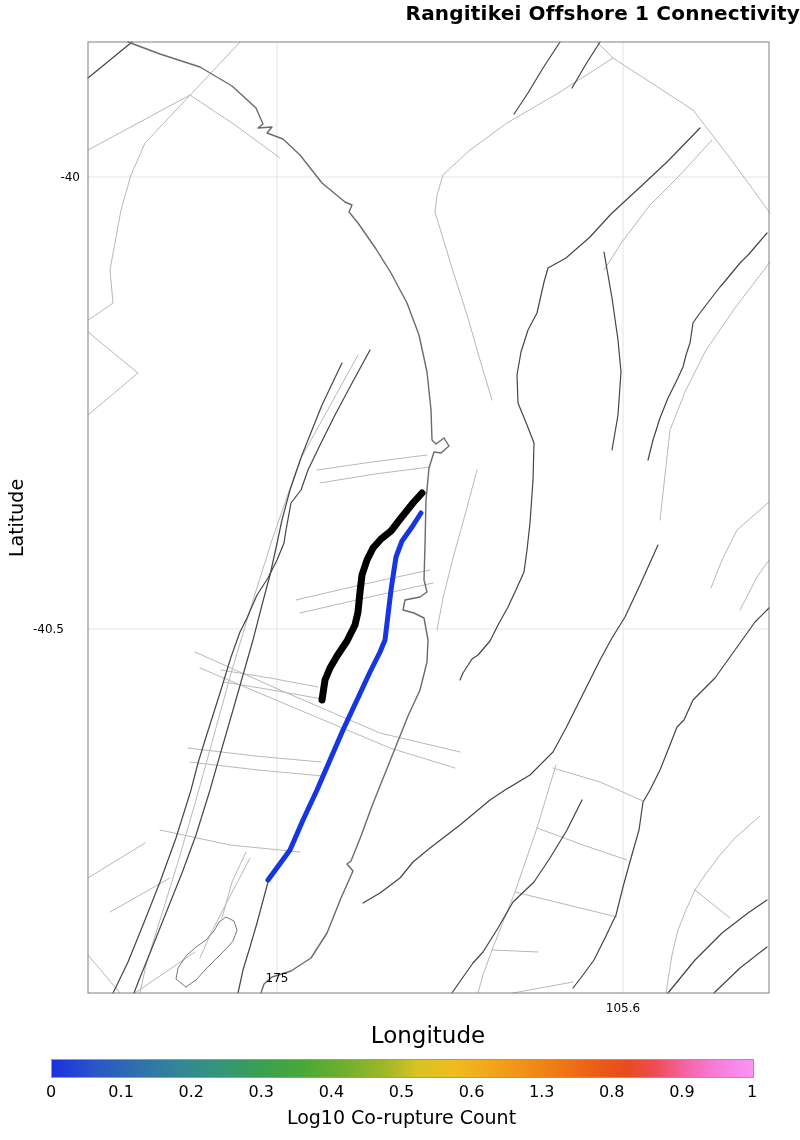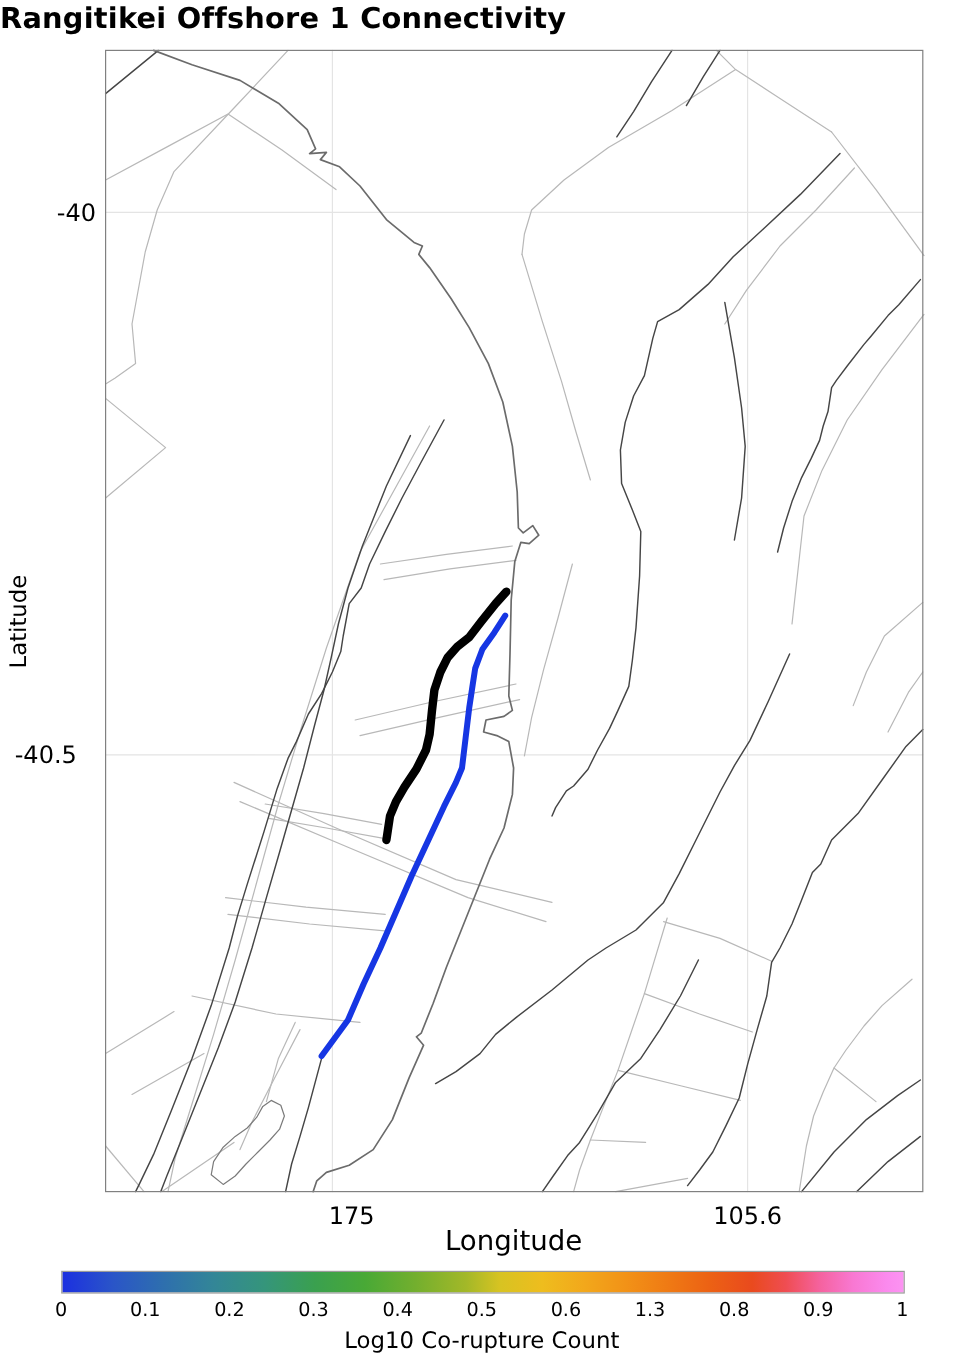--- a/index.html
+++ b/index.html
@@ -1,21 +1,21 @@
 <!DOCTYPE html>
 <html><head>
 <meta charset="utf-8">
 <style>
   html,body{margin:0;padding:0;background:#fff;}
   #fig{position:relative;width:800px;height:1140px;background:#fff;overflow:hidden;
        font-family:"DejaVu Sans","Liberation Sans",sans-serif;color:#000;}
-  #title{position:absolute;left:0;top:1px;width:800px;text-align:left;
-         font-size:24px;font-weight:bold;letter-spacing:.2px;}
+  #title{position:absolute;left:0;top:1px;width:800px;text-align:right;
+         font-size:20px;font-weight:bold;letter-spacing:.2px;}
   #plot-svg{position:absolute;left:0;top:0;}
-  .tick{position:absolute;font-size:20px;white-space:nowrap;}
+  .tick{position:absolute;font-size:12px;white-space:nowrap;}
   .ytick{transform:translate(-100%,-50%);}
   .xtick{transform:translate(-50%,0);}
   #xlabel{position:absolute;left:428px;top:1022px;transform:translateX(-50%);font-size:23px;}
   #ylabel{position:absolute;left:16px;top:518px;transform:translate(-50%,-50%) rotate(-90deg);font-size:19px;}
   #cbar{position:absolute;border:1px solid #9a9a9a;}
   #cbar-ticks .cbtick{position:absolute;transform:translateX(-50%);font-size:16px;top:0;}
   #cbar-label{position:absolute;transform:translateX(-50%);font-size:19px;}
 </style>
 </head>
 <body>
@@ -85,21 +85,21 @@
       <polyline points="422,493 413,503 401,518 391,531 381,539 373,548 367,560 362,575 360,592 358,612 355,625 347,641 337,656 330,668 325,680 322,700" fill="none" stroke="#000000" stroke-width="7" stroke-linejoin="round" stroke-linecap="round"></polyline>
       <polyline points="421,513 412,527 402,541 396,557 394,570 391,590 388,615 385,640 380,652 370,672 357,700 343,730 330,760 317,790 303,820 290,850 268,880" fill="none" stroke="#1636e3" stroke-width="5" stroke-linejoin="round" stroke-linecap="round"></polyline>
       <rect x="88" y="42" width="681" height="951" fill="none" stroke="#808080" stroke-width="1"></rect>
     </svg>
 
   <div id="yticks">
       <div class="tick ytick" style="left: 80px; top: 177px;">-40</div>
       <div class="tick ytick" style="left: 64px; top: 629px;">-40.5</div>
     </div>
   <div id="xticks">
-      <div class="tick xtick" style="left: 277px; top: 1001px; margin-left: 16px;">175</div>
+      <div class="tick xtick" style="left: 277px; top: 971px;">175</div>
       <div class="tick xtick" style="left: 623px; top: 1001px;">105.6</div>
     </div>
 
   <div id="xlabel">Longitude</div>
   <div id="ylabel">Latitude</div>
 
   <div id="cbar" style="left: 51px; top: 1059px; width: 701px; height: 17px; background: linear-gradient(to right, rgb(28, 48, 224) 0%, rgb(42, 85, 200) 6%, rgb(46, 111, 174) 12%, rgb(51, 134, 151) 18%, rgb(53, 149, 123) 24%, rgb(58, 160, 79) 30%, rgb(73, 169, 54) 36%, rgb(115, 175, 46) 42%, rgb(163, 184, 40) 48%, rgb(215, 195, 34) 52%, rgb(238, 189, 30) 57%, rgb(242, 168, 27) 62%, rgb(242, 146, 23) 67%, rgb(239, 122, 20) 72%, rgb(236, 97, 20) 77%, rgb(233, 74, 30) 82%, rgb(239, 77, 82) 86%, rgb(245, 98, 158) 90%, rgb(248, 120, 210) 94%, rgb(251, 138, 238) 98%, rgb(252, 147, 242) 100%);"></div>
   <div id="cbar-ticks" style="position: absolute; left: 0px; top: 1082px;">
       <div class="cbtick" style="left: 51px;">0</div>
       <div class="cbtick" style="left: 121.1px;">0.1</div>

